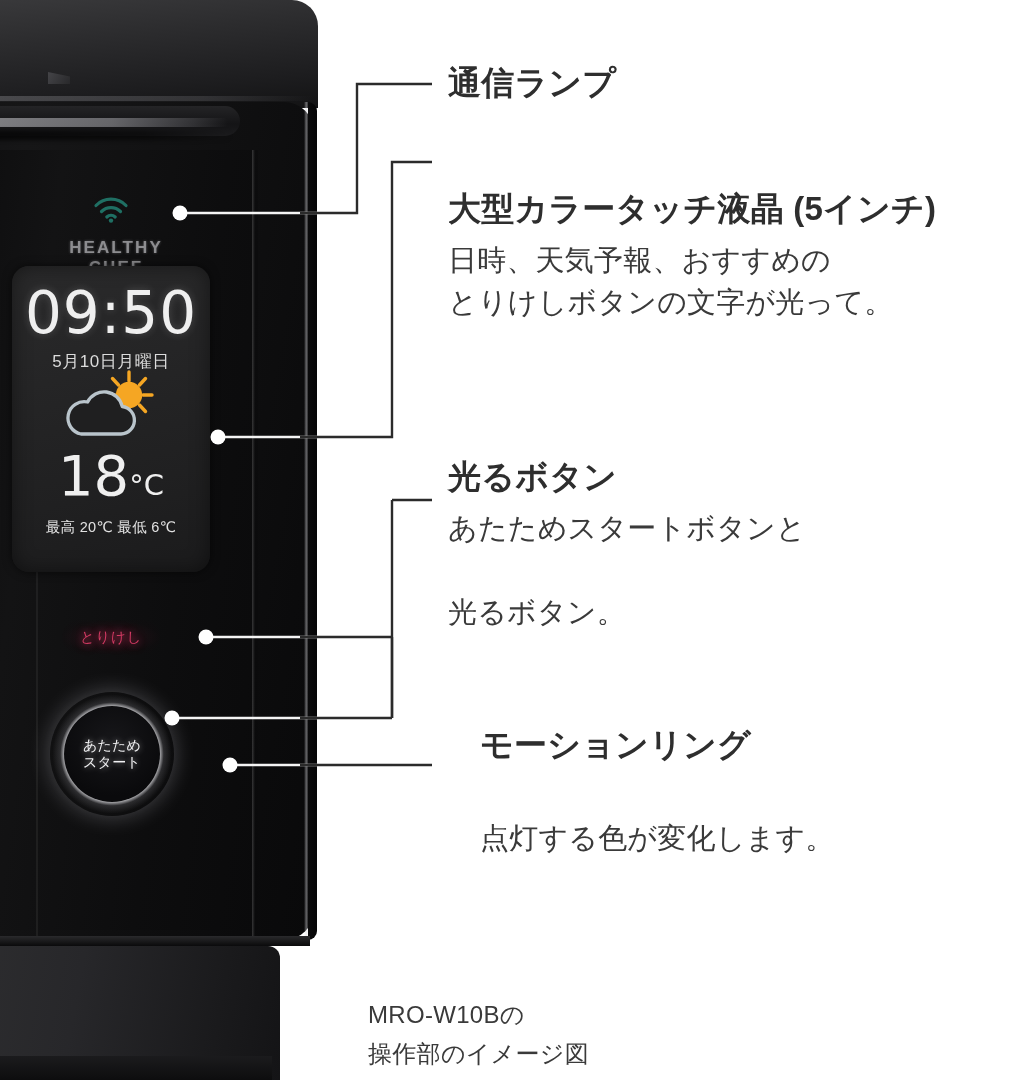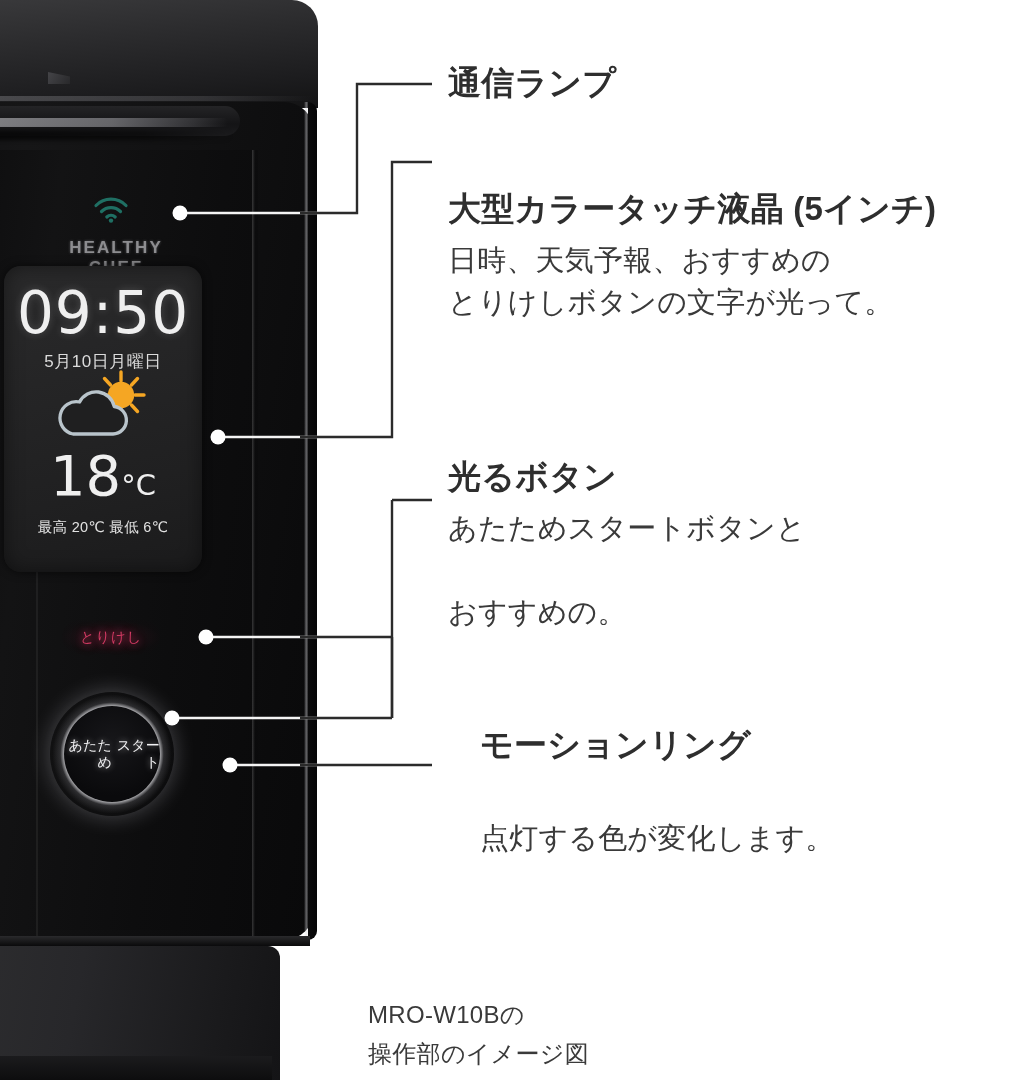--- a/index.html
+++ b/index.html
@@ -96,21 +96,21 @@
     position: absolute; left: 100px; top: 238px; width: 152px;
     text-align: center;
     font-size: 17px; font-weight: bold; letter-spacing: 2.1px;
     color: #8d8d90;
     text-shadow: 0 0 3px rgba(200,200,205,.35);
     font-family: "Liberation Sans", sans-serif;
   }
 
   
   .lcd {
-    position: absolute; left: 64px; top: 266px; width: 198px; height: 306px;
+    position: absolute; left: 72px; top: 266px; width: 198px; height: 306px;
     background: linear-gradient(165deg, #2a2a2b 0%, #252526 35%, #202021 70%, #1b1b1c 100%);
     border-radius: 17px;
     box-shadow: inset 0 0 20px rgba(0,0,0,.45), 0 0 10px rgba(0,0,0,.6);
     overflow: hidden;
   }
   .lcd-time {
     position: absolute; left: 0; top: 18px; width: 100%;
     text-align: center; font-size: 58px; letter-spacing: 1px;
     color: #efefef; font-weight: 400; line-height: 1;
     font-family: "DejaVu Sans", sans-serif;
@@ -156,21 +156,21 @@
         rgba(250,250,252,1) 50%,
         rgba(236,236,240,.9) 53%,
         rgba(120,120,126,.28) 59%,
         rgba(20,20,22,0) 68%);
     box-shadow: 0 0 22px rgba(215,215,225,.30);
   }
   .motion-ring-inner {
     position: absolute; left: 50%; top: 50%; transform: translate(-50%,-50%);
     width: 96px; height: 96px; border-radius: 50%;
     background: radial-gradient(circle at 50% 38%, #17171a, #0a0a0c 70%);
-    display: flex; flex-direction: row; align-items: center; justify-content: center; text-align: right;
+    display: flex; flex-direction: column; align-items: center; justify-content: center;
   }
   .motion-ring-inner .l1, .motion-ring-inner .l2 {
     font-size: 14px; color: #f2f2f4; line-height: 1.22; letter-spacing: .2px;
     text-shadow: 0 0 6px rgba(255,255,255,.6);
   }
 
   
   #leaders { position: absolute; left: 0; top: 0; width: 1030px; height: 1080px; pointer-events: none; }
 
   
@@ -315,21 +315,21 @@
         <span>日時、天気予報、おすすめの</span><br>
         <span>とりけしボタンの文字が光って。</span>
       </p>
     </div>
 
     <div class="co" id="co3">
       <h2>光るボタン</h2>
       <p>
         <span>あたためスタートボタンと</span><br>
         <br>
-        <span>おすすめの。</span>
+        <span>光るボタン。</span>
       </p>
     </div>
 
     <div class="co" id="co4">
       <h2>モーションリング</h2>
       <p>
         <br>
         <span>点灯する色が変化します。</span>
       </p>
     </div>

